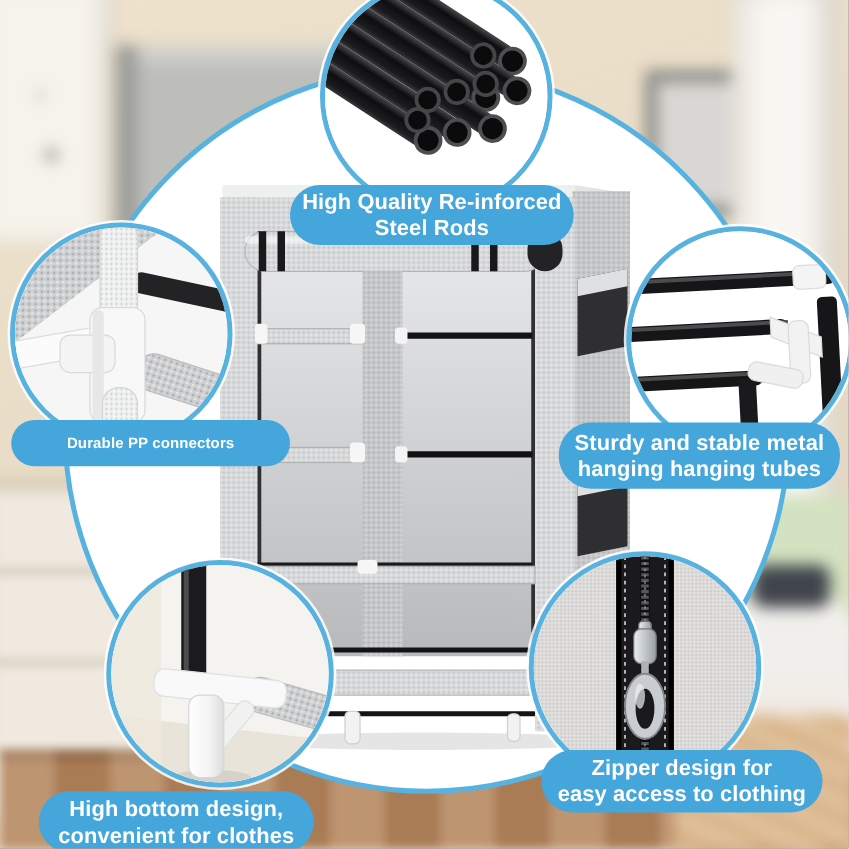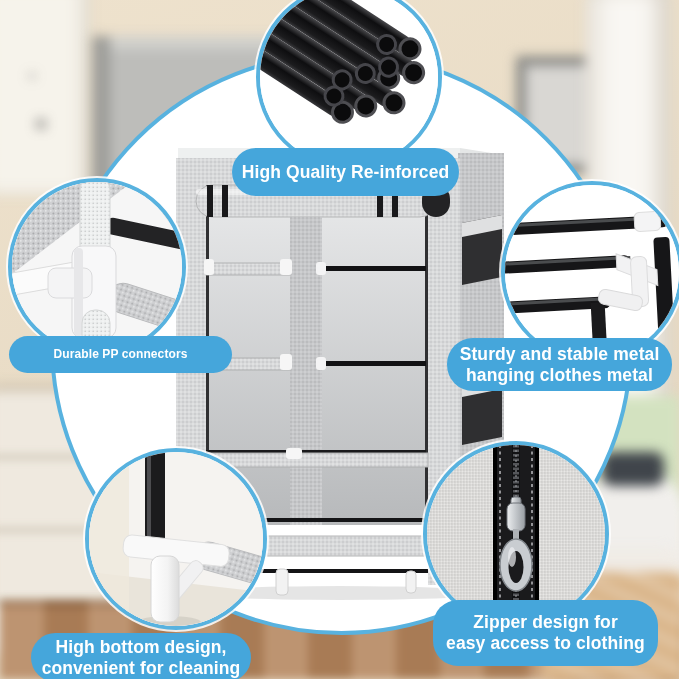--- a/index.html
+++ b/index.html
@@ -57,21 +57,21 @@
   
   .pill{position:absolute;background:#45a6db;color:#ffffff;font-weight:bold;text-align:center;
         display:flex;flex-direction:column;justify-content:center;z-index:40;
         font-size:17.5px;line-height:1.18;letter-spacing:.1px;white-space:nowrap;
         font-family:"Liberation Sans",sans-serif;}
   .pill span{display:block;}
   .p-top{left:232px;top:148px;width:227px;height:48px;border-radius:24px;}
   .p-left{left:9px;top:336px;width:223px;height:37px;border-radius:19px;font-size:12px;}
   .p-right{left:447px;top:338px;width:225px;height:53px;border-radius:26px;align-items:center;}
   .p-bleft{left:31px;top:602px;width:220px;height:49px;border-radius:25px;margin-top:31px;}
-  .p-bright{left:433px;top:600px;width:225px;height:66px;border-radius:25px;}
+  .p-bright{left:433px;top:600px;width:225px;height:50px;border-radius:25px;}
 </style>
 </head>
 <body>
 
 <div id="stage">
 
   <div class="abs wall"></div>
   <div class="abs poster blur"></div>
   <div class="abs poster-sketch blur"></div>
   <div class="abs gray-wardrobe blur"></div>
@@ -313,30 +313,31 @@
       <rect x="80" y="58" width="18" height="28" rx="6" fill="url(#metal)" stroke="#70747a"></rect>
       <rect x="86" y="84" width="6" height="12" fill="#aeb2b6"></rect>
       <ellipse cx="89" cy="120" rx="16" ry="26" fill="#c9cdd1" stroke="#82878c" stroke-width="1.5"></ellipse>
       <ellipse cx="89" cy="122" rx="7.5" ry="16" fill="#1a1a1c"></ellipse>
       <ellipse cx="85" cy="112" rx="4" ry="10" fill="#eef0f2" opacity="0.7"></ellipse>
     </svg>
   </div>
 
   <div class="pill p-top">
     <span>High Quality Re-inforced</span>
+    <span>Steel Rods</span>
   </div>
   <div class="pill p-left">
     <span>Durable PP connectors</span>
   </div>
   <div class="pill p-right">
     <span>Sturdy and stable metal</span>
-    <span>hanging clothes metal</span>
+    <span>hanging hanging tubes</span>
   </div>
   <div class="pill p-bleft">
     <span>High bottom design,</span>
-    <span>convenient for cleaning</span>
+    <span>convenient for clothes</span>
   </div>
   <div class="pill p-bright">
     <span>Zipper design for</span>
     <span>easy access to clothing</span>
   </div>
 
 </div>
 
 </body></html>

